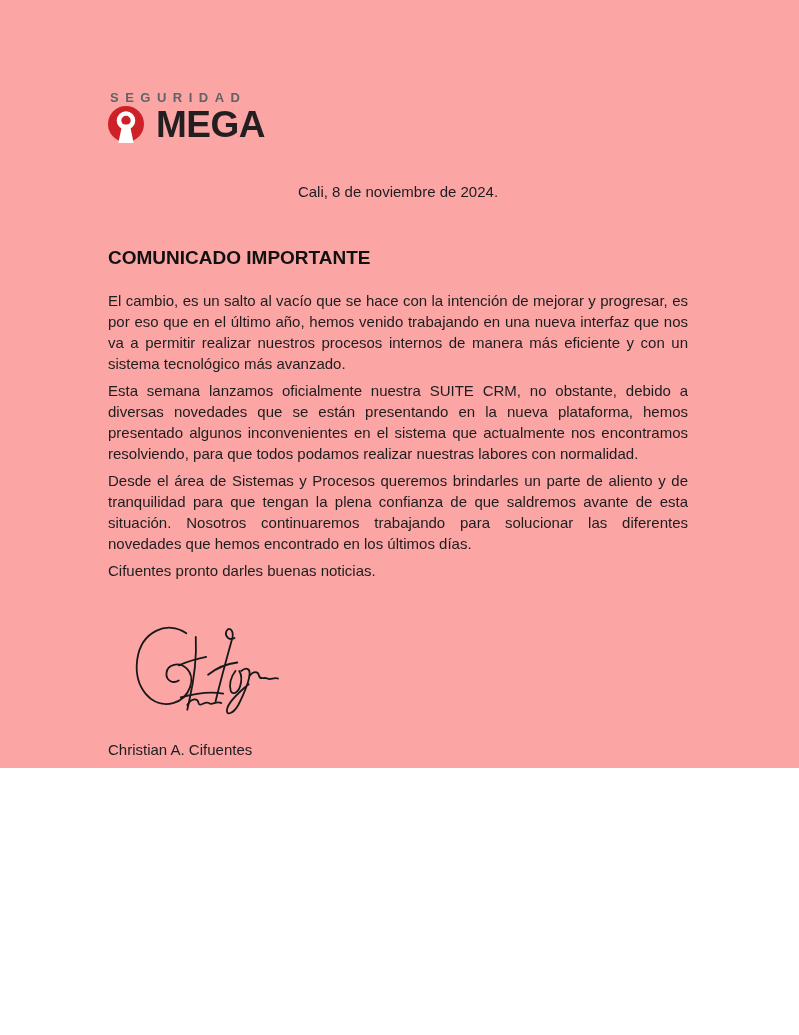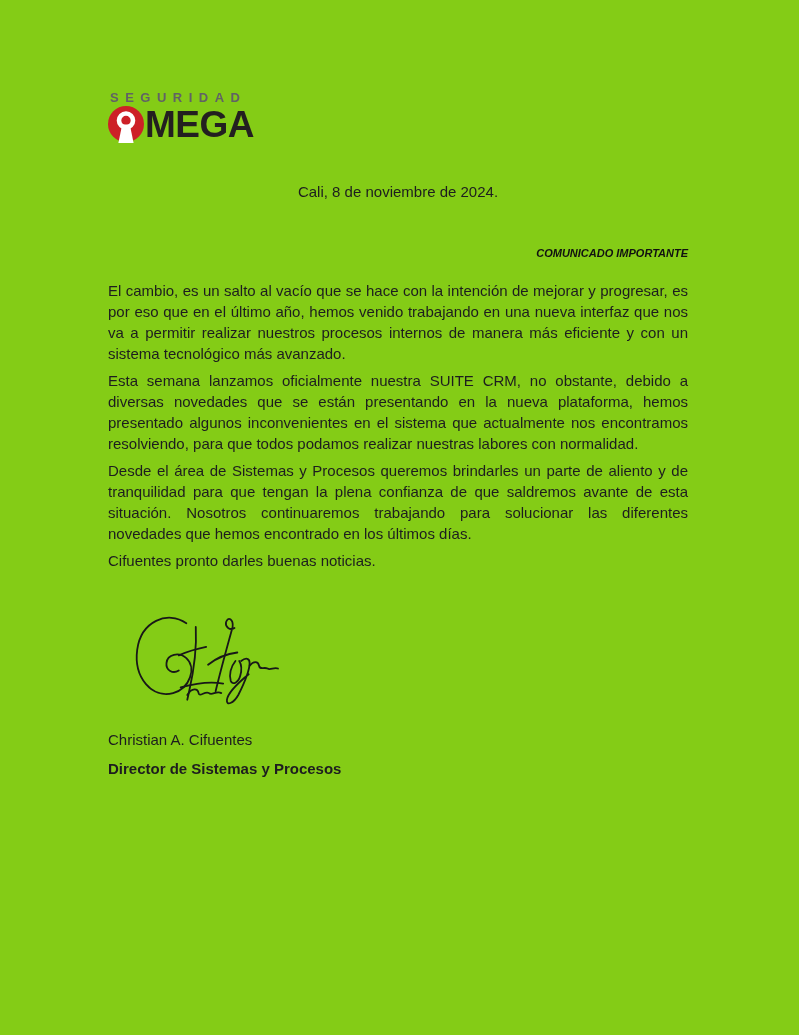--- a/index.html
+++ b/index.html
@@ -3,22 +3,22 @@
 <meta charset="utf-8">
 <style>
   html, body {
     margin: 0;
     padding: 0;
     background: #ffffff;
   }
   .page {
     position: relative;
     width: 799px;
-    height: 1035px;
-    background: #84cc16;
+    height: 768px;
+    background: #fca5a5;
     font-family: "Liberation Sans", sans-serif;
     color: #1d1d1f;
     overflow: hidden;
     box-sizing: border-box;
     padding: 90px 111px 0 108px;
   }
 
   
   .logo {
     width: 150px;
@@ -43,36 +43,35 @@
     height: 37px;
     display: block;
     flex: 0 0 auto;
   }
   .logo-word {
     font-size: 37px;
     font-weight: 700;
     letter-spacing: -0.5px;
     color: #231f20;
     line-height: 1;
-    margin-left: 1px;
+    margin-left: 12px;
   }
 
   
   .date-line {
     font-size: 15px;
     margin: 0 0 47px 0;
     text-align: center;
   }
   .letter-title {
-    font-size: 11px;
+    font-size: 19px;
     font-weight: 700;
-    text-align: right;
+    text-align: left;
     margin: 0 0 21px 0;
     color: #111;
-    font-style: italic;
   }
   .body-text p {
     font-size: 15px;
     line-height: 21px;
     text-align: justify;
     margin: 0 0 6px 0;
     color: #1d1d1f;
   }
 
   

